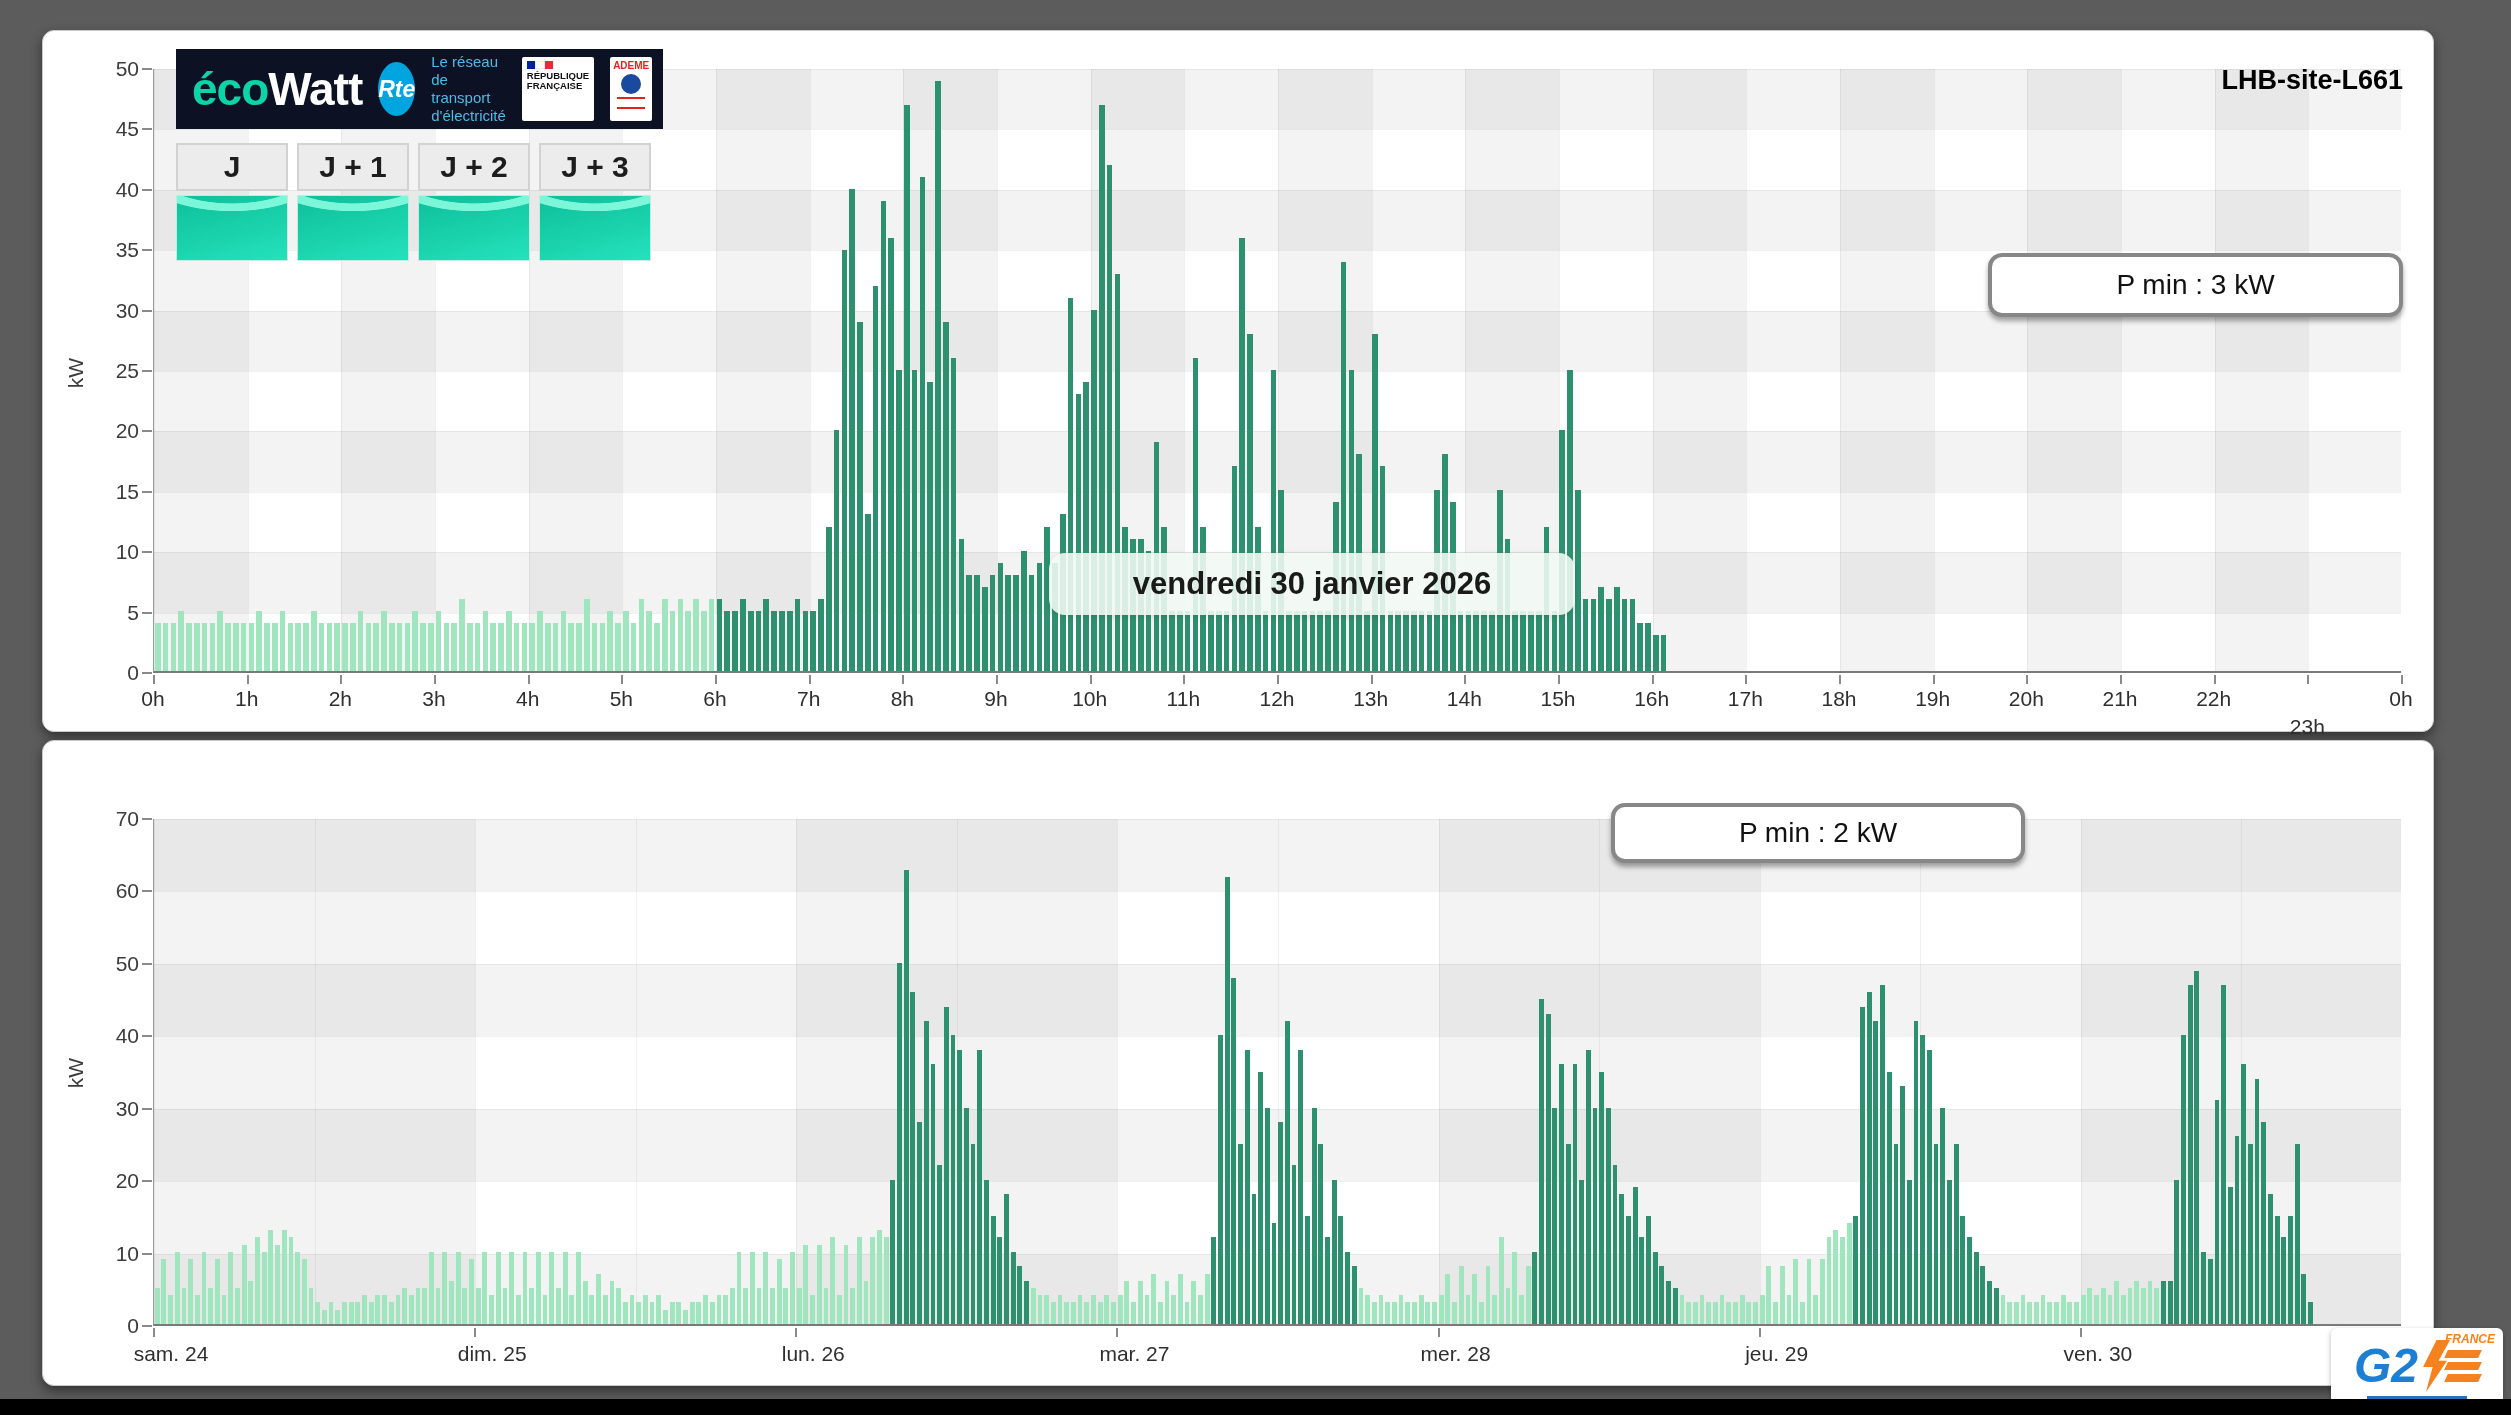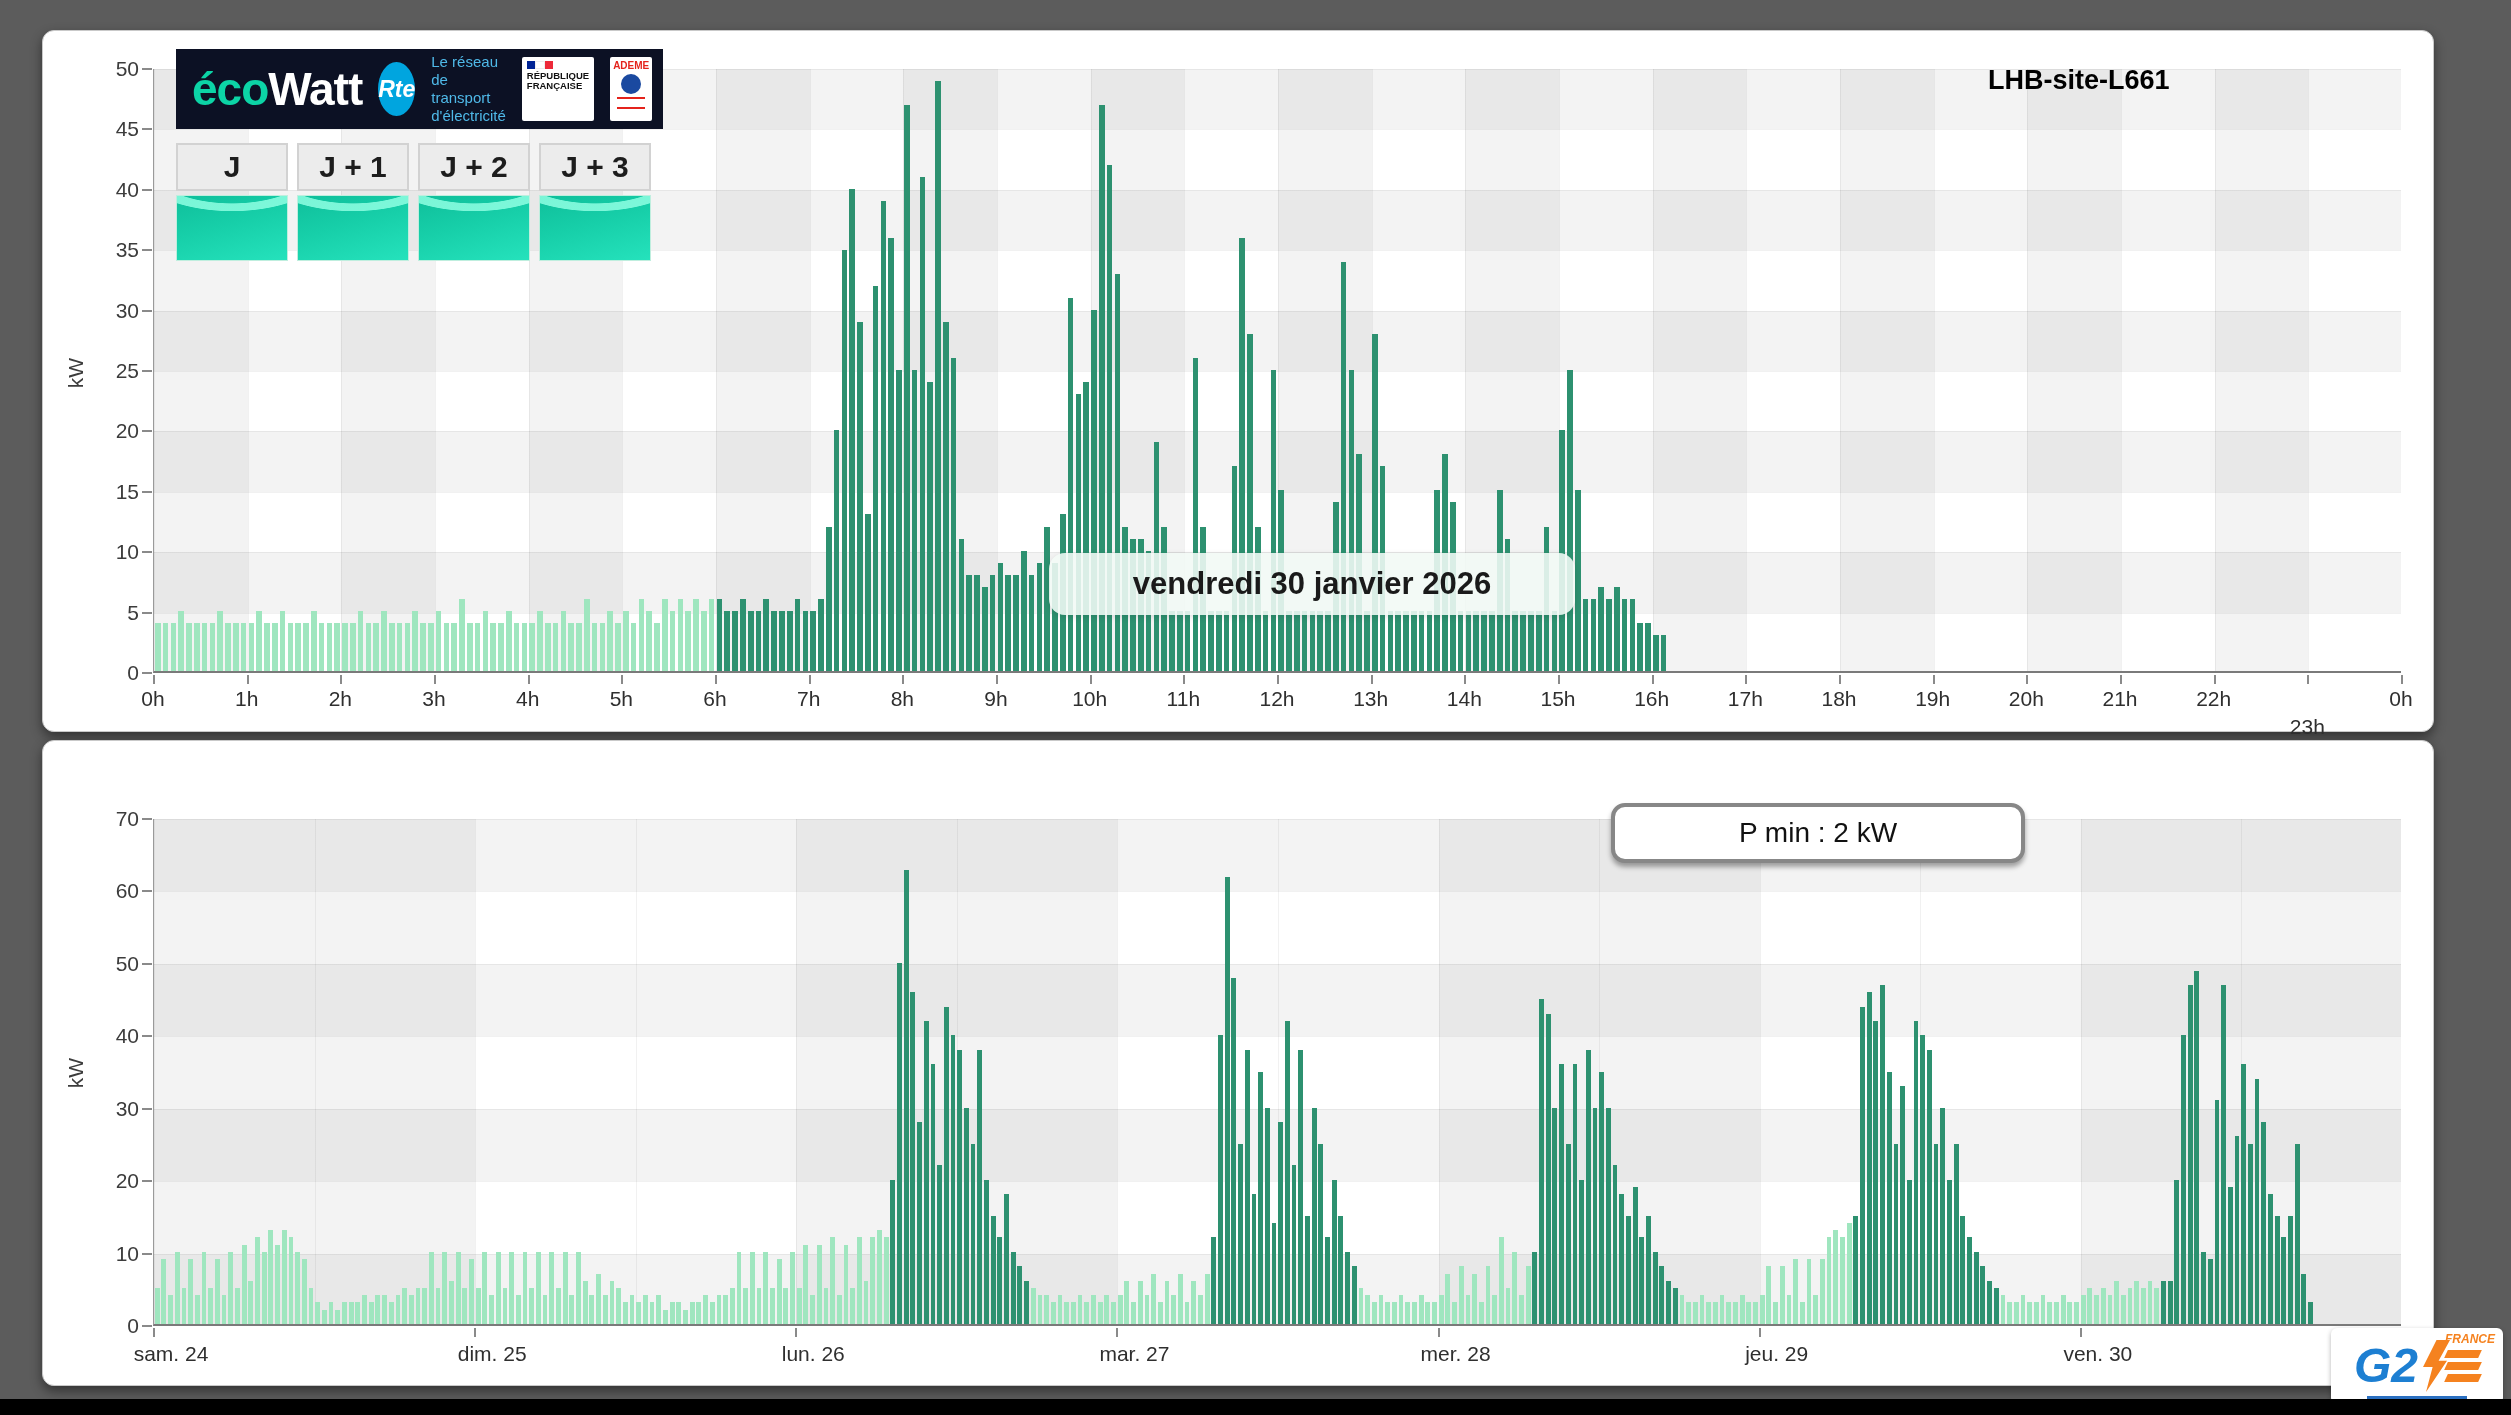--- a/index.html
+++ b/index.html
@@ -18,21 +18,21 @@
 
   .ylab { position:absolute; text-align:right; font-size:21px; color:#3c3c3c; width:54px; }
   .ytick { position:absolute; height:2px; width:10px; background:#8a8a8a; }
   .xlab { position:absolute; font-size:21px; color:#2f2f2f; transform:translateX(-50%); white-space:nowrap; }
   .xtick { position:absolute; width:2px; height:9px; background:#8a8a8a; }
   .kw-label { position:absolute; transform:rotate(-90deg); font-size:21px; color:#3c3c3c; }
 
   .stat-box { position:absolute; background:#fff; border:4px solid #878787; border-radius:14px;
               display:flex; align-items:center; justify-content:center; font-size:28px; color:#111;
               box-shadow:0 4px 5px rgba(0,0,0,0.35); }
-  .site-title { position:absolute; font-weight:bold; font-size:27px; color:#000; text-align:left; }
+  .site-title { position:absolute; font-weight:bold; font-size:27px; color:#000; text-align:right; }
 
   .date-overlay { position:absolute; background:rgba(243,251,246,0.88); border-radius:16px;
                   display:flex; align-items:center; justify-content:center;
                   font-size:31px; font-weight:bold; color:#1a1a1a; box-shadow:0 2px 6px rgba(0,0,0,0.12); }
 
   
   .banner { position:absolute; background:#0c1124; display:flex; align-items:center; padding:0 16px; gap:16px; }
   .ecowatt-word { font-size:46px; font-weight:bold; letter-spacing:-1px; }
   .ecowatt-word .eco { color:#0cd4a6; }
   .ecowatt-word .watt { color:#ffffff; }
@@ -315,20 +315,21 @@
       <div class="lbl">J + 2</div>
       <div class="tile"></div>
     </div>
     <div class="day-btn">
       <div class="lbl">J + 3</div>
       <div class="tile"></div>
     </div>
   </div>
 
   <div class="site-title" style="right:30px; top:34px; width:415px;">LHB-site-L661</div>
+  <div class="stat-box" style="right:30px; top:222px; width:415px; height:64px;">P min : 3 kW</div>
 
   <div class="date-overlay" style="left:1006px; top:522px; width:526px; height:62px;">vendredi 30 janvier 2026</div>
 <div class="ylab" style="left: 42px; top: 630px;">0</div>
     <div class="ytick" style="left: 99px; top: 641px;"></div>
     <div class="ylab" style="left: 42px; top: 569.6px;">5</div>
     <div class="ytick" style="left: 99px; top: 580.6px;"></div>
     <div class="ylab" style="left: 42px; top: 509.2px;">10</div>
     <div class="ytick" style="left: 99px; top: 520.2px;"></div>
     <div class="ylab" style="left: 42px; top: 448.8px;">15</div>
     <div class="ytick" style="left: 99px; top: 459.8px;"></div>

